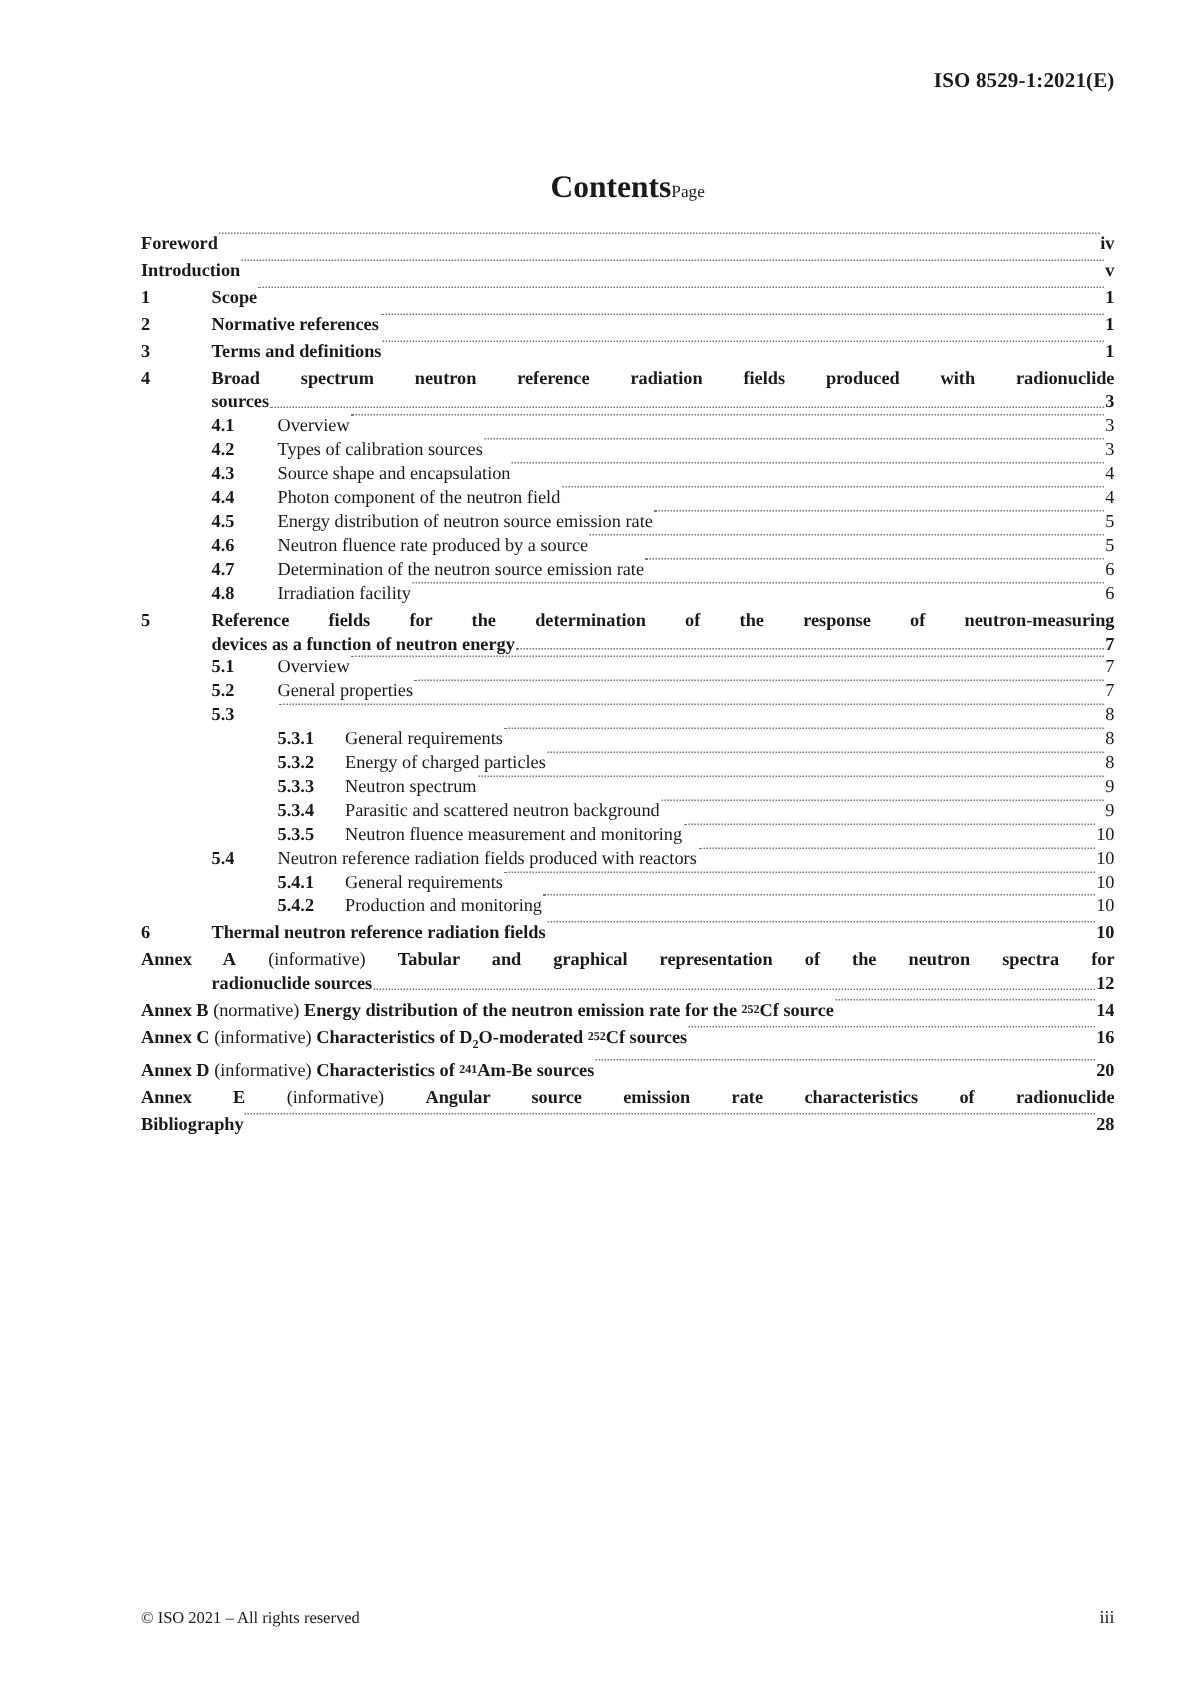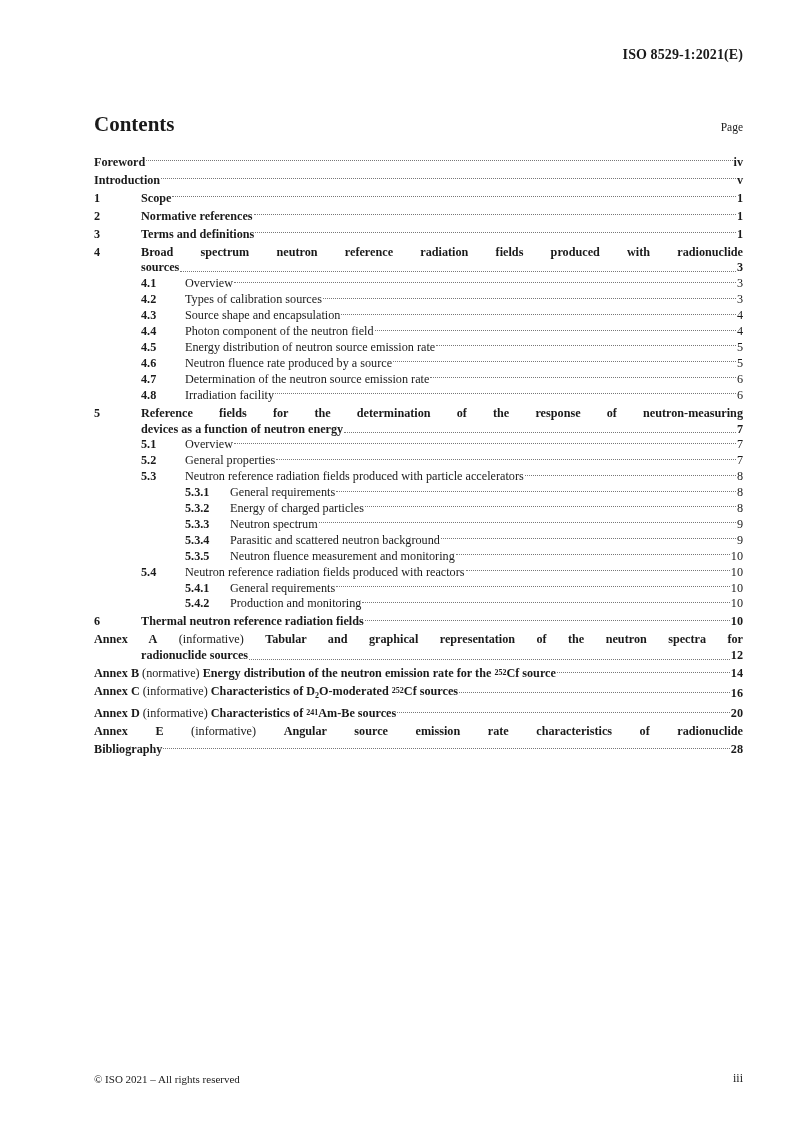--- a/index.html
+++ b/index.html
@@ -1,22 +1,22 @@
 <!DOCTYPE html>
 <html><head>
 <meta charset="utf-8">
 <style>
   html, body { margin:0; padding:0; background:#ffffff; }
   body { width:793px; height:1122px; position:relative; font-family:"Liberation Serif", "DejaVu Serif", serif; color:#1a1a1a; overflow:hidden; }
   .header-code { position:absolute; top:47px; right:50px; font-weight:bold; font-size:14px; letter-spacing:0.1px; }
-  .title-row { position:absolute; top:112px; left:94px; right:50px; display:flex; justify-content:space-between; align-items:baseline; }
+  .title-row { position:absolute; top:112px; left:94px; right:50px; display:flex; justify-content:center; align-items:baseline; }
   .title { font-size:21px; font-weight:bold; }
   .page-label { font-size:11.5px; }
   .toc { position:absolute; top:155px; left:94px; width:649px; font-size:12.2px; }
-  .entry { display:flex; align-items:center; line-height:15.9px; }
+  .entry { display:flex; align-items:flex-start; line-height:15.9px; }
   .gap { margin-top:2px; }
   .num { flex:0 0 47px;font-weight:bold; }
   .sub .num { flex:0 0 44px; }
   .sub { padding-left:47px; }
   .subsub { padding-left:91px; }
   .subsub .num { flex:0 0 45px; }
   .lbl { white-space:nowrap; }
   .b { font-weight:bold; }
   .dots { flex:1 1 auto; border-bottom:1px dotted #777; margin:0 1px 4px 1px; min-width:8px; }
   .pg { white-space:nowrap; }
@@ -153,21 +153,20 @@
       <span class="pg">7</span>
     </div>
   <div class="entry sub">
       <span class="num">5.2</span>
       <span class="lbl">General properties</span>
       <span class="dots"></span>
       <span class="pg">7</span>
     </div>
   <div class="entry sub">
       <span class="num">5.3</span>
-      <span class="lbl">Neutron reference radiation fields produced with particle accelerators</span>
       <span class="dots"></span>
       <span class="pg">8</span>
     </div>
   <div class="entry subsub">
       <span class="num">5.3.1</span>
       <span class="lbl">General requirements</span>
       <span class="dots"></span>
       <span class="pg">8</span>
     </div>
   <div class="entry subsub">

